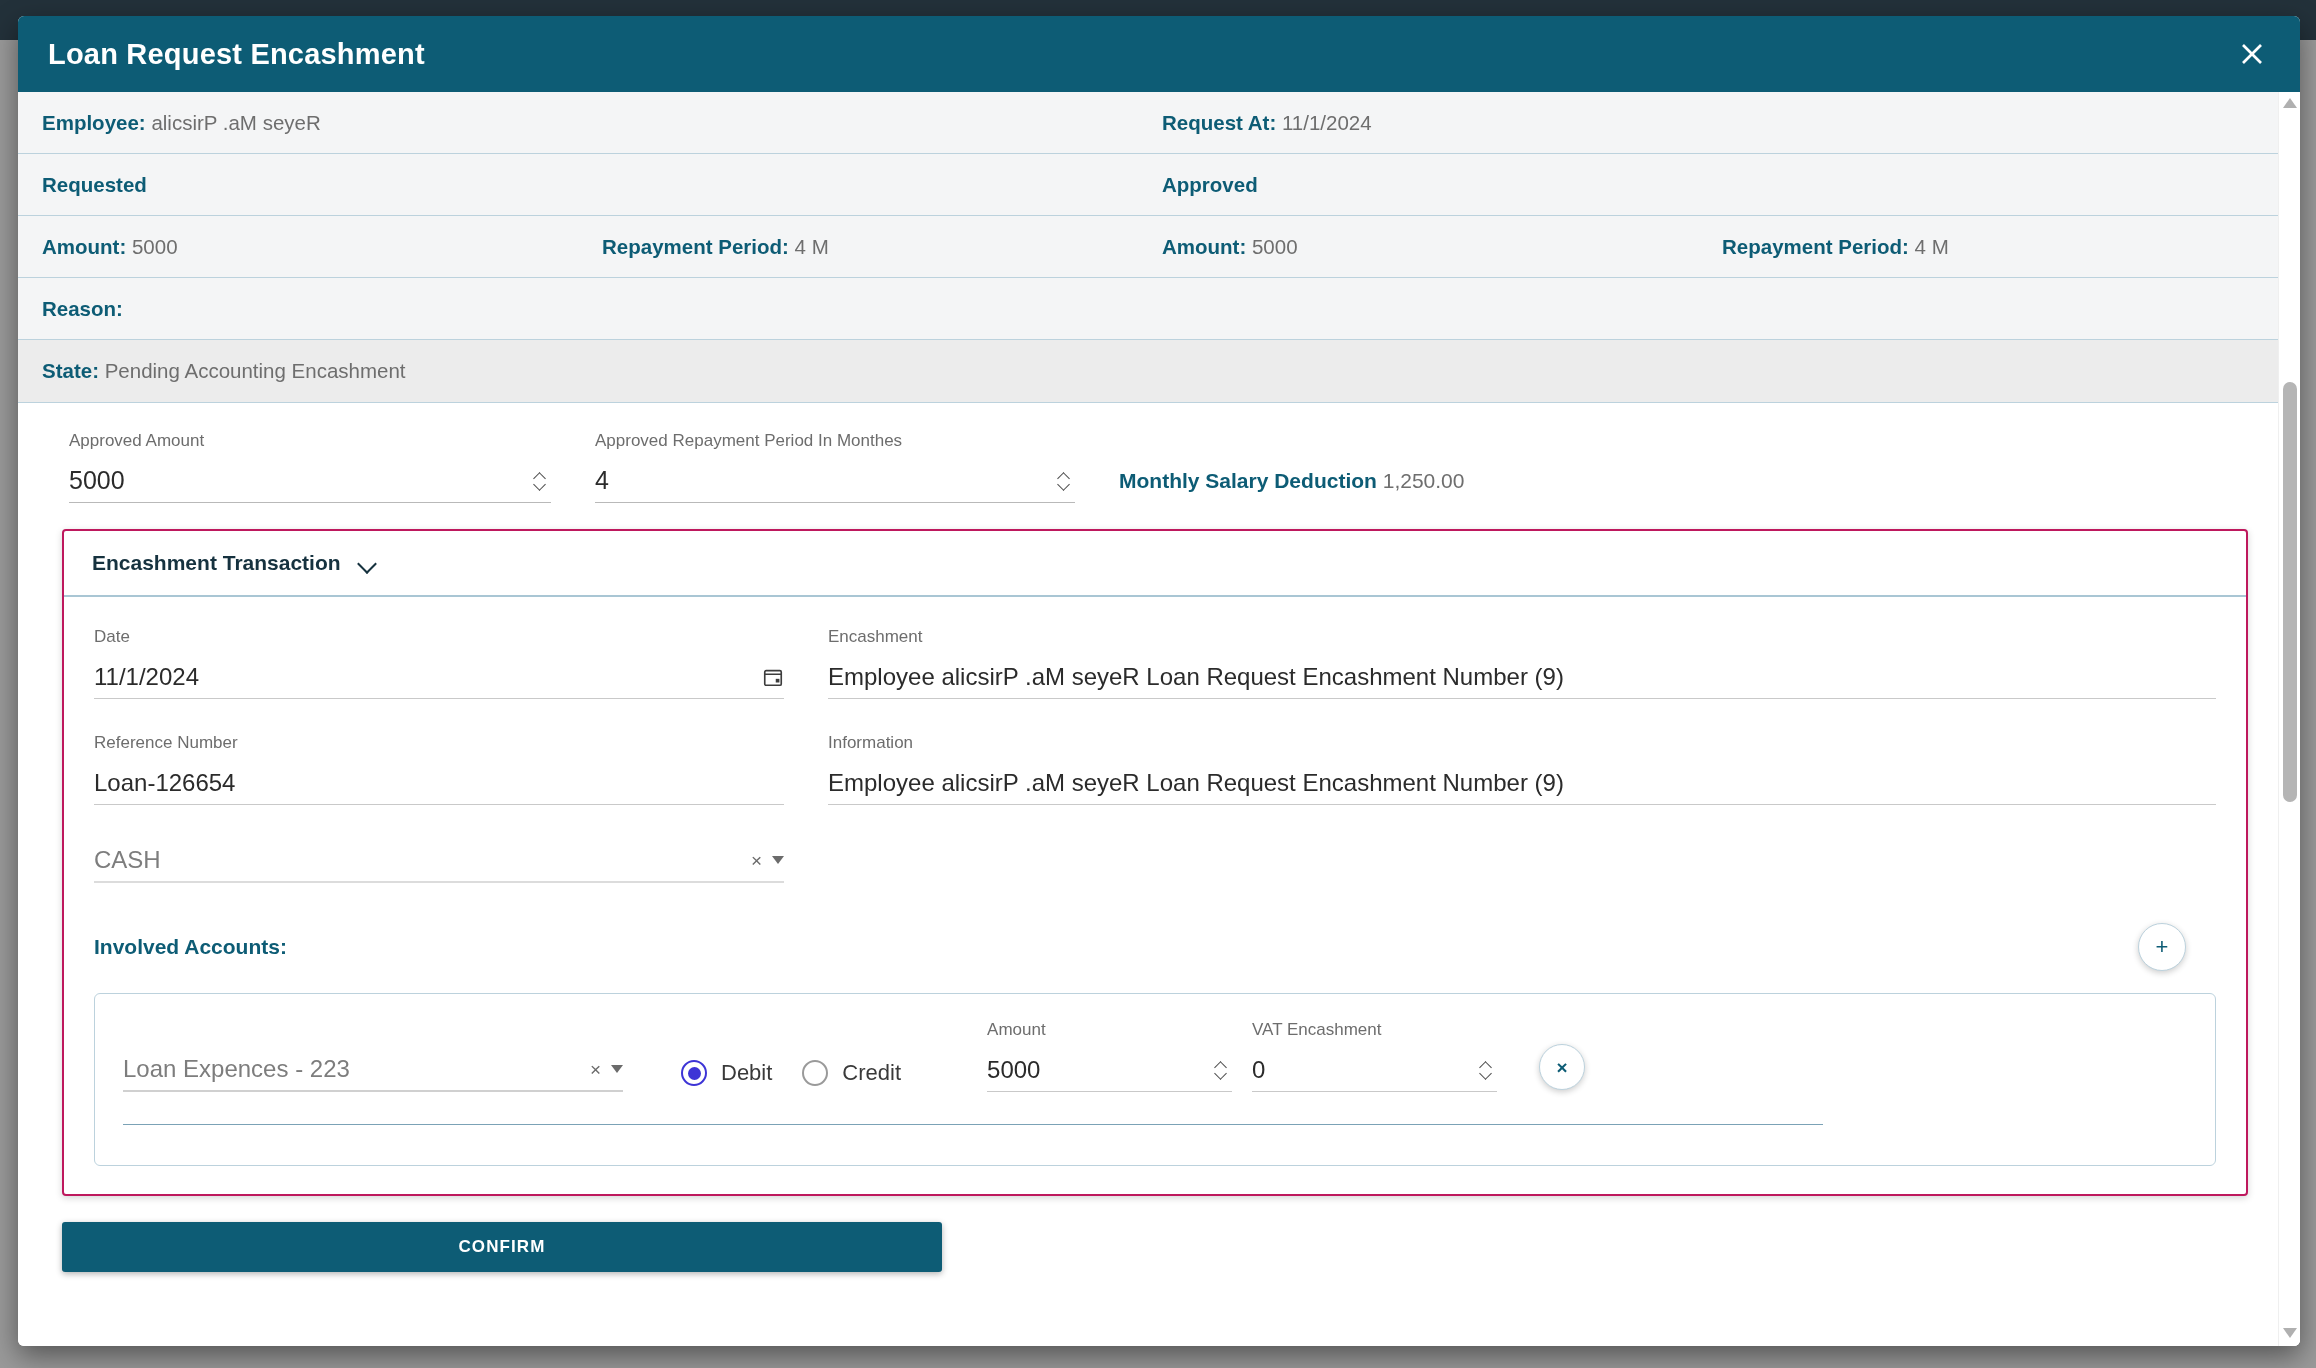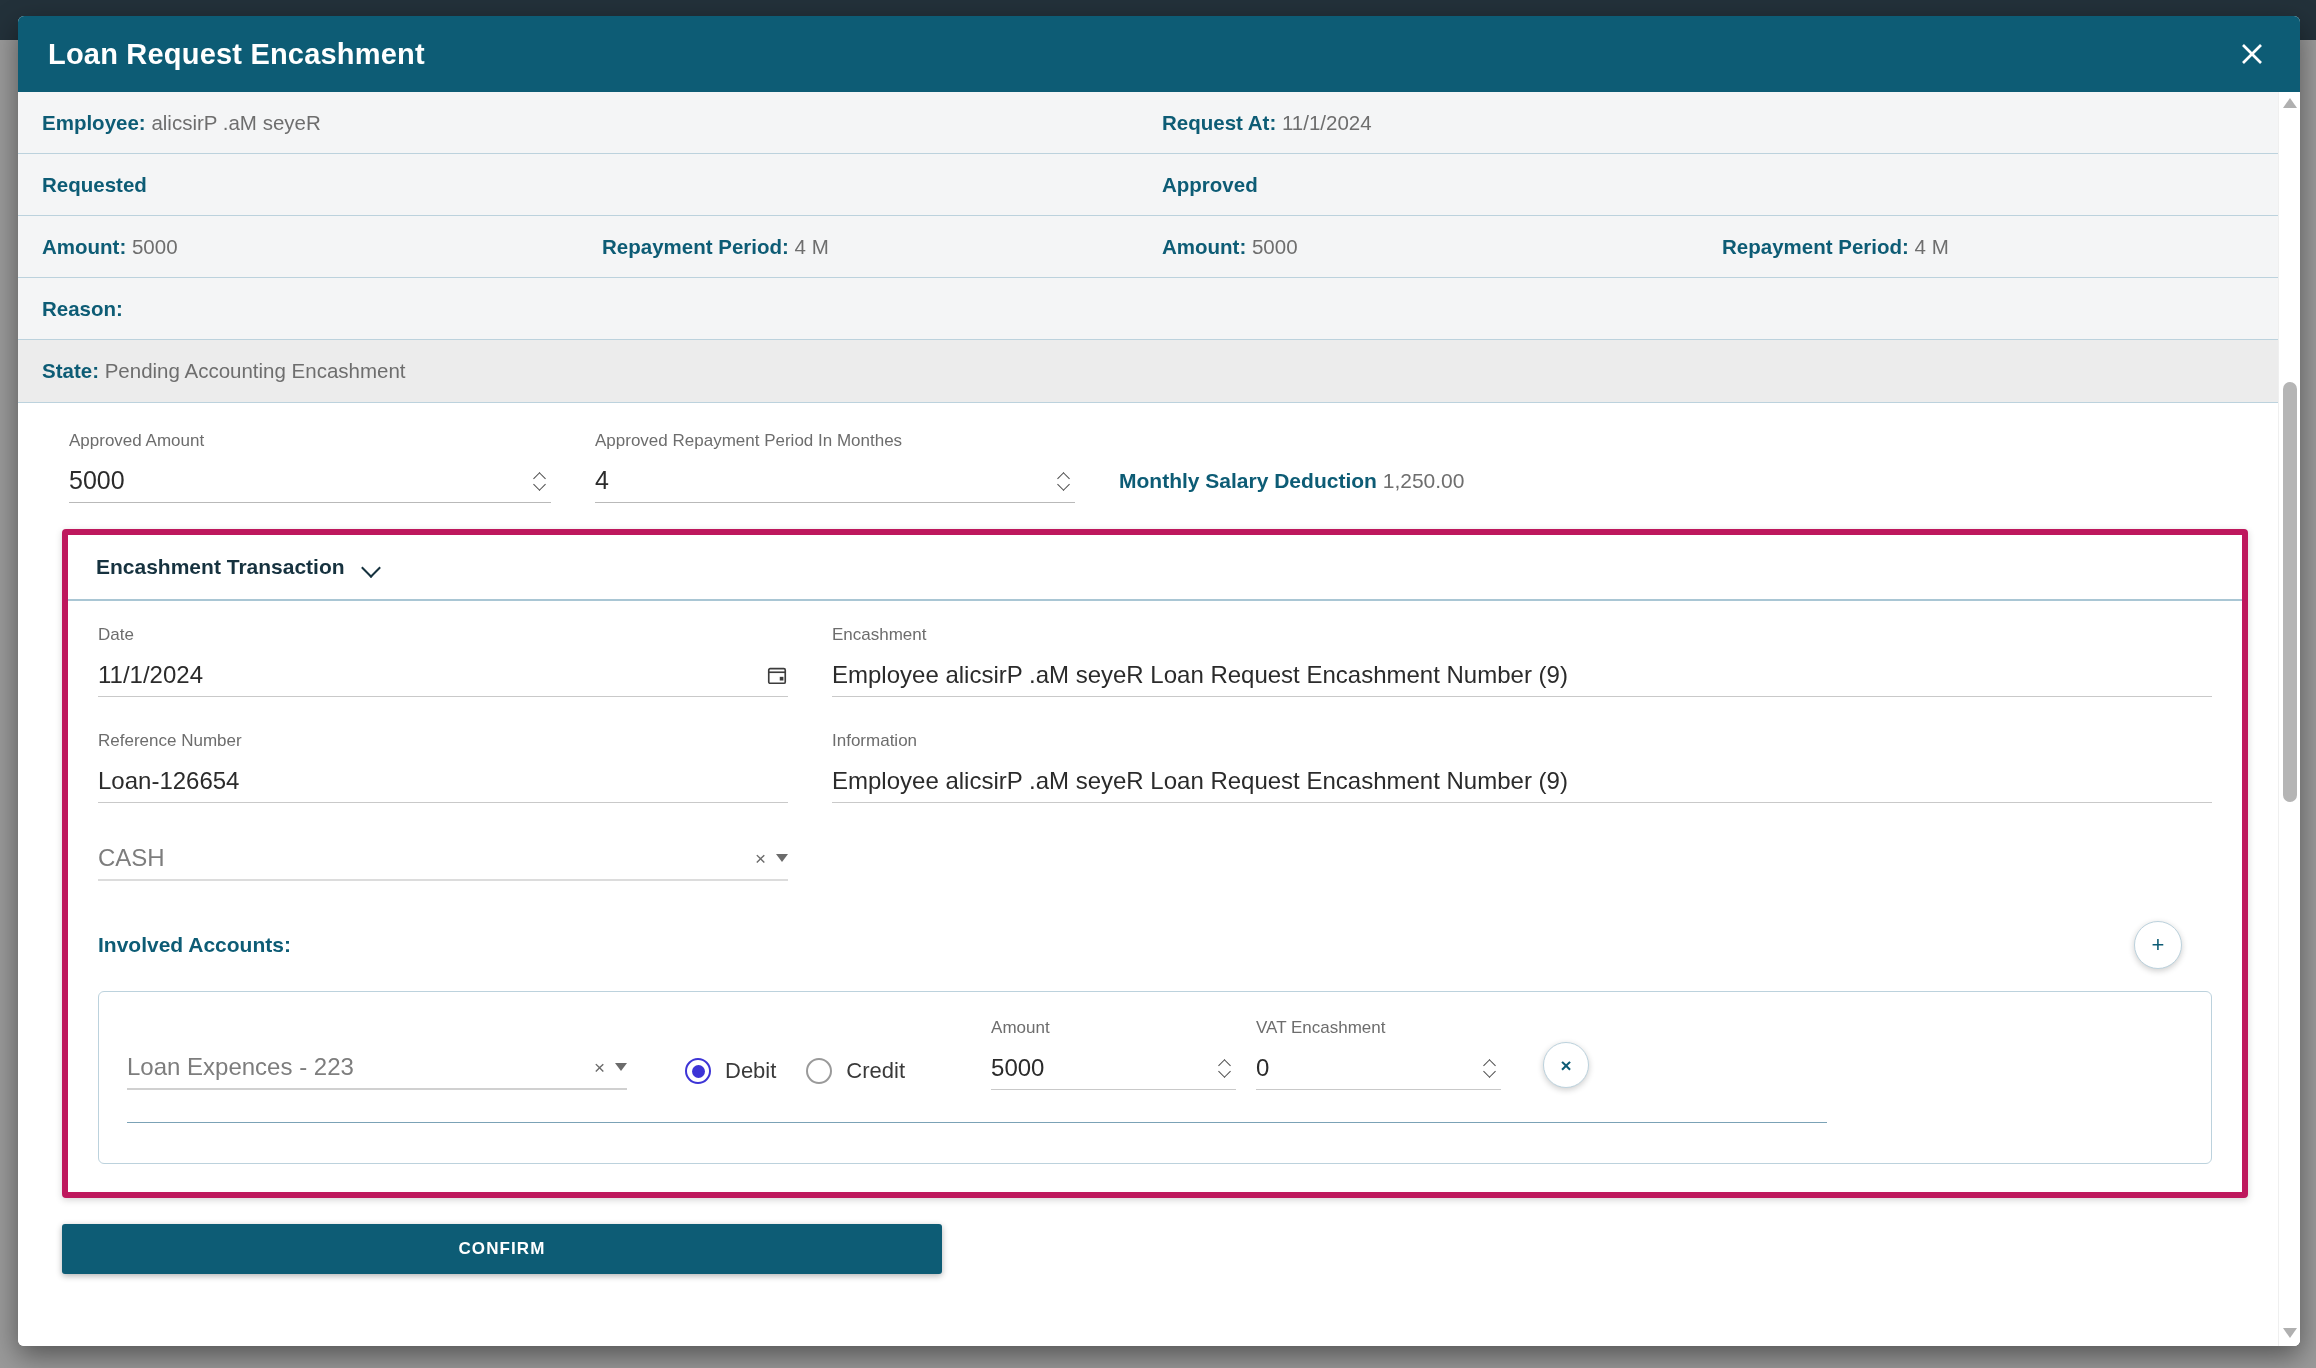--- a/index.html
+++ b/index.html
@@ -156,21 +156,21 @@
     color: #6e6e6e;
     padding-bottom: 10px;
     white-space: nowrap;
   }
   .salary-deduction b { color: #0d5c75; font-weight: bold; }
 
   
   .enc-card {
     margin: 10px 30px 0 44px;
     background: #fff;
-    border: 6px solid #be185d;
+    border: 2px solid #be185d;
     border-radius: 4px;
     box-shadow: 0 2px 7px rgba(0,0,0,0.17);
     overflow: hidden;
   }
   .enc-header {
     height: 66px;
     display: flex;
     align-items: center;
     gap: 16px;
     padding: 0 28px;
@@ -188,21 +188,21 @@
   }
   .chev::before {
     content: "";
     position: absolute;
     left: 3px; top: 0;
     width: 12px; height: 12px;
     border-right: 2.6px solid #16323f;
     border-bottom: 2.6px solid #16323f;
     transform: rotate(45deg);
   }
-  .enc-content { padding: 24px 30px 28px 30px; }
+  .enc-content { padding: 30px 30px 28px 30px; }
   .enc-grid {
     display: flex;
     gap: 44px;
   }
   .enc-col-left { flex: 0 0 690px; }
   .enc-col-right { flex: 1 1 auto; }
   .enc-field { margin-bottom: 34px; }
   .enc-field .field-label { font-size: 17px; color: #6d6d6d; margin-bottom: 8px; }
   .enc-line {
     border-bottom: 1px solid #c9c9c9;

